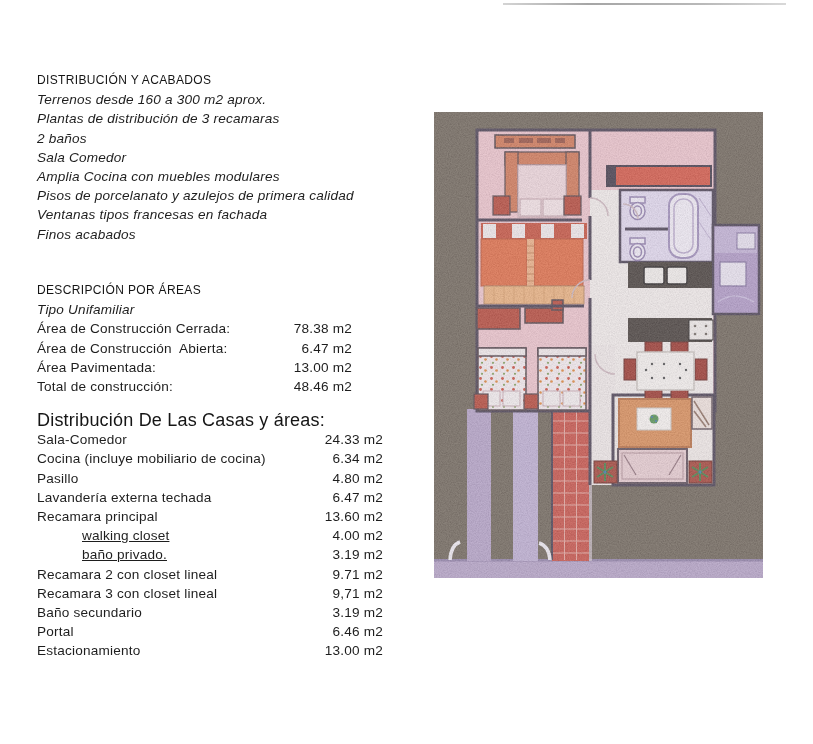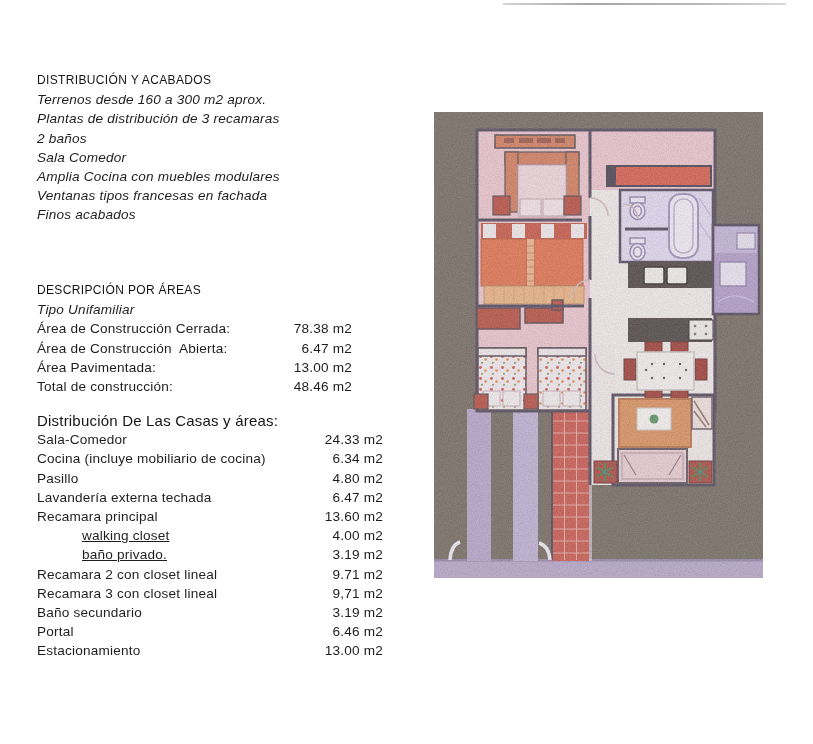--- a/index.html
+++ b/index.html
@@ -32,20 +32,21 @@
 
 <div class="artifact-line"></div>
 
 <div class="sec" style="top:71px">
   <div class="sec-title">DISTRIBUCIÓN Y ACABADOS</div>
   <div class="tline">Terrenos desde 160 a 300 m2 aprox.</div>
   <div class="tline">Plantas de distribución de 3 recamaras</div>
   <div class="tline">2 baños</div>
   <div class="tline">Sala Comedor</div>
   <div class="tline">Amplia Cocina con muebles modulares</div>
+  <div class="tline">Pisos de porcelanato y azulejos de primera calidad</div>
   <div class="tline">Ventanas tipos francesas en fachada</div>
   <div class="tline">Finos acabados</div>
 </div>
 
 <div class="sec sec-desc" style="top:281px">
   <div class="sec-title">DESCRIPCIÓN POR ÁREAS</div>
   <div class="tline">Tipo Unifamiliar</div>
   <div class="row">
     <span class="lab">Área de Construcción Cerrada:</span>
     <span class="val">78.38 m2</span>
@@ -58,21 +59,21 @@
     <span class="lab">Área Pavimentada:</span>
     <span class="val">13.00 m2</span>
   </div>
   <div class="row">
     <span class="lab">Total de construcción:</span>
     <span class="val">48.46 m2</span>
   </div>
 </div>
 
 <div class="sec sec-areas" style="top:411px">
-  <div class="sec-title" style="font-size:15px;letter-spacing:.2px">Distribución De Las Casas y áreas:</div>
+  <div class="sec-title" style="font-size:18px;letter-spacing:.2px">Distribución De Las Casas y áreas:</div>
   <div class="row">
     <span class="lab">Sala-Comedor</span>
     <span class="val">24.33 m2</span>
   </div>
   <div class="row">
     <span class="lab">Cocina (incluye mobiliario de cocina)</span>
     <span class="val">6.34 m2</span>
   </div>
   <div class="row">
     <span class="lab">Pasillo</span>

